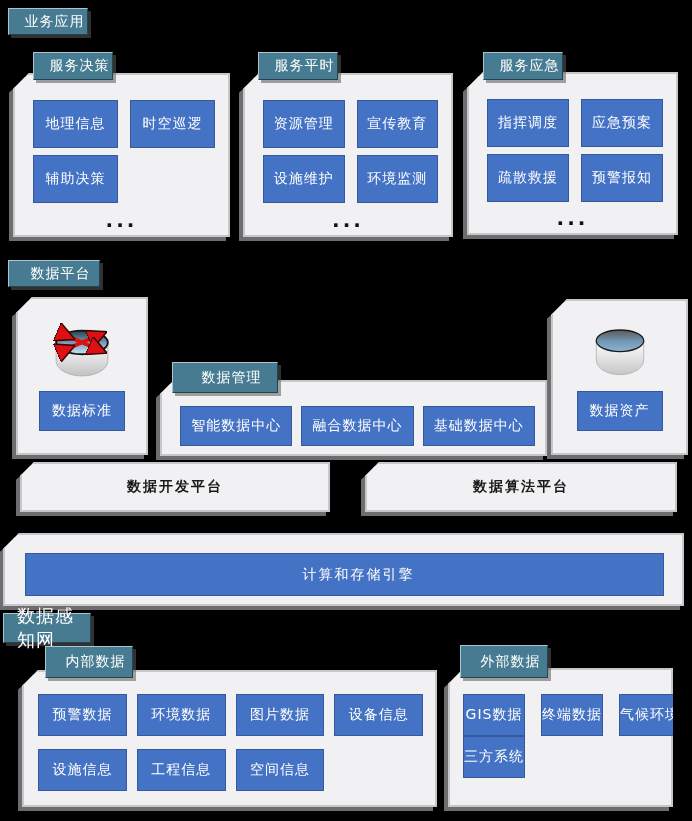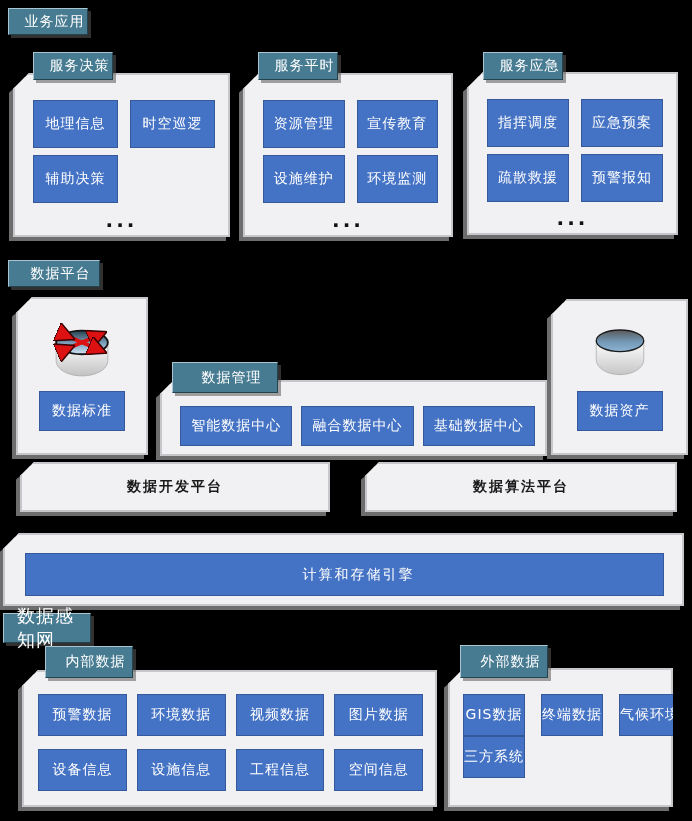--- a/index.html
+++ b/index.html
@@ -195,21 +195,20 @@
     </div>
   </div>
 
   <div class="teal" style="left:3px;top:613px;width:88px;height:30px;font-size:18px">数据感知网</div>
 
   <div class="shape" style="left:22px;top:670px;width:415px;height:137px">
     <div class="face">
       <div class="grid4">
         <div class="btn">预警数据</div>
         <div class="btn">环境数据</div>
-        <div class="btn">视频数据</div>
         <div class="btn">图片数据</div>
         <div class="btn">设备信息</div>
         <div class="btn">设施信息</div>
         <div class="btn">工程信息</div>
         <div class="btn">空间信息</div>
       </div>
     </div>
   </div>
   <div class="teal" style="left:45px;top:646px;width:88px;height:32px">内部数据</div>
 

